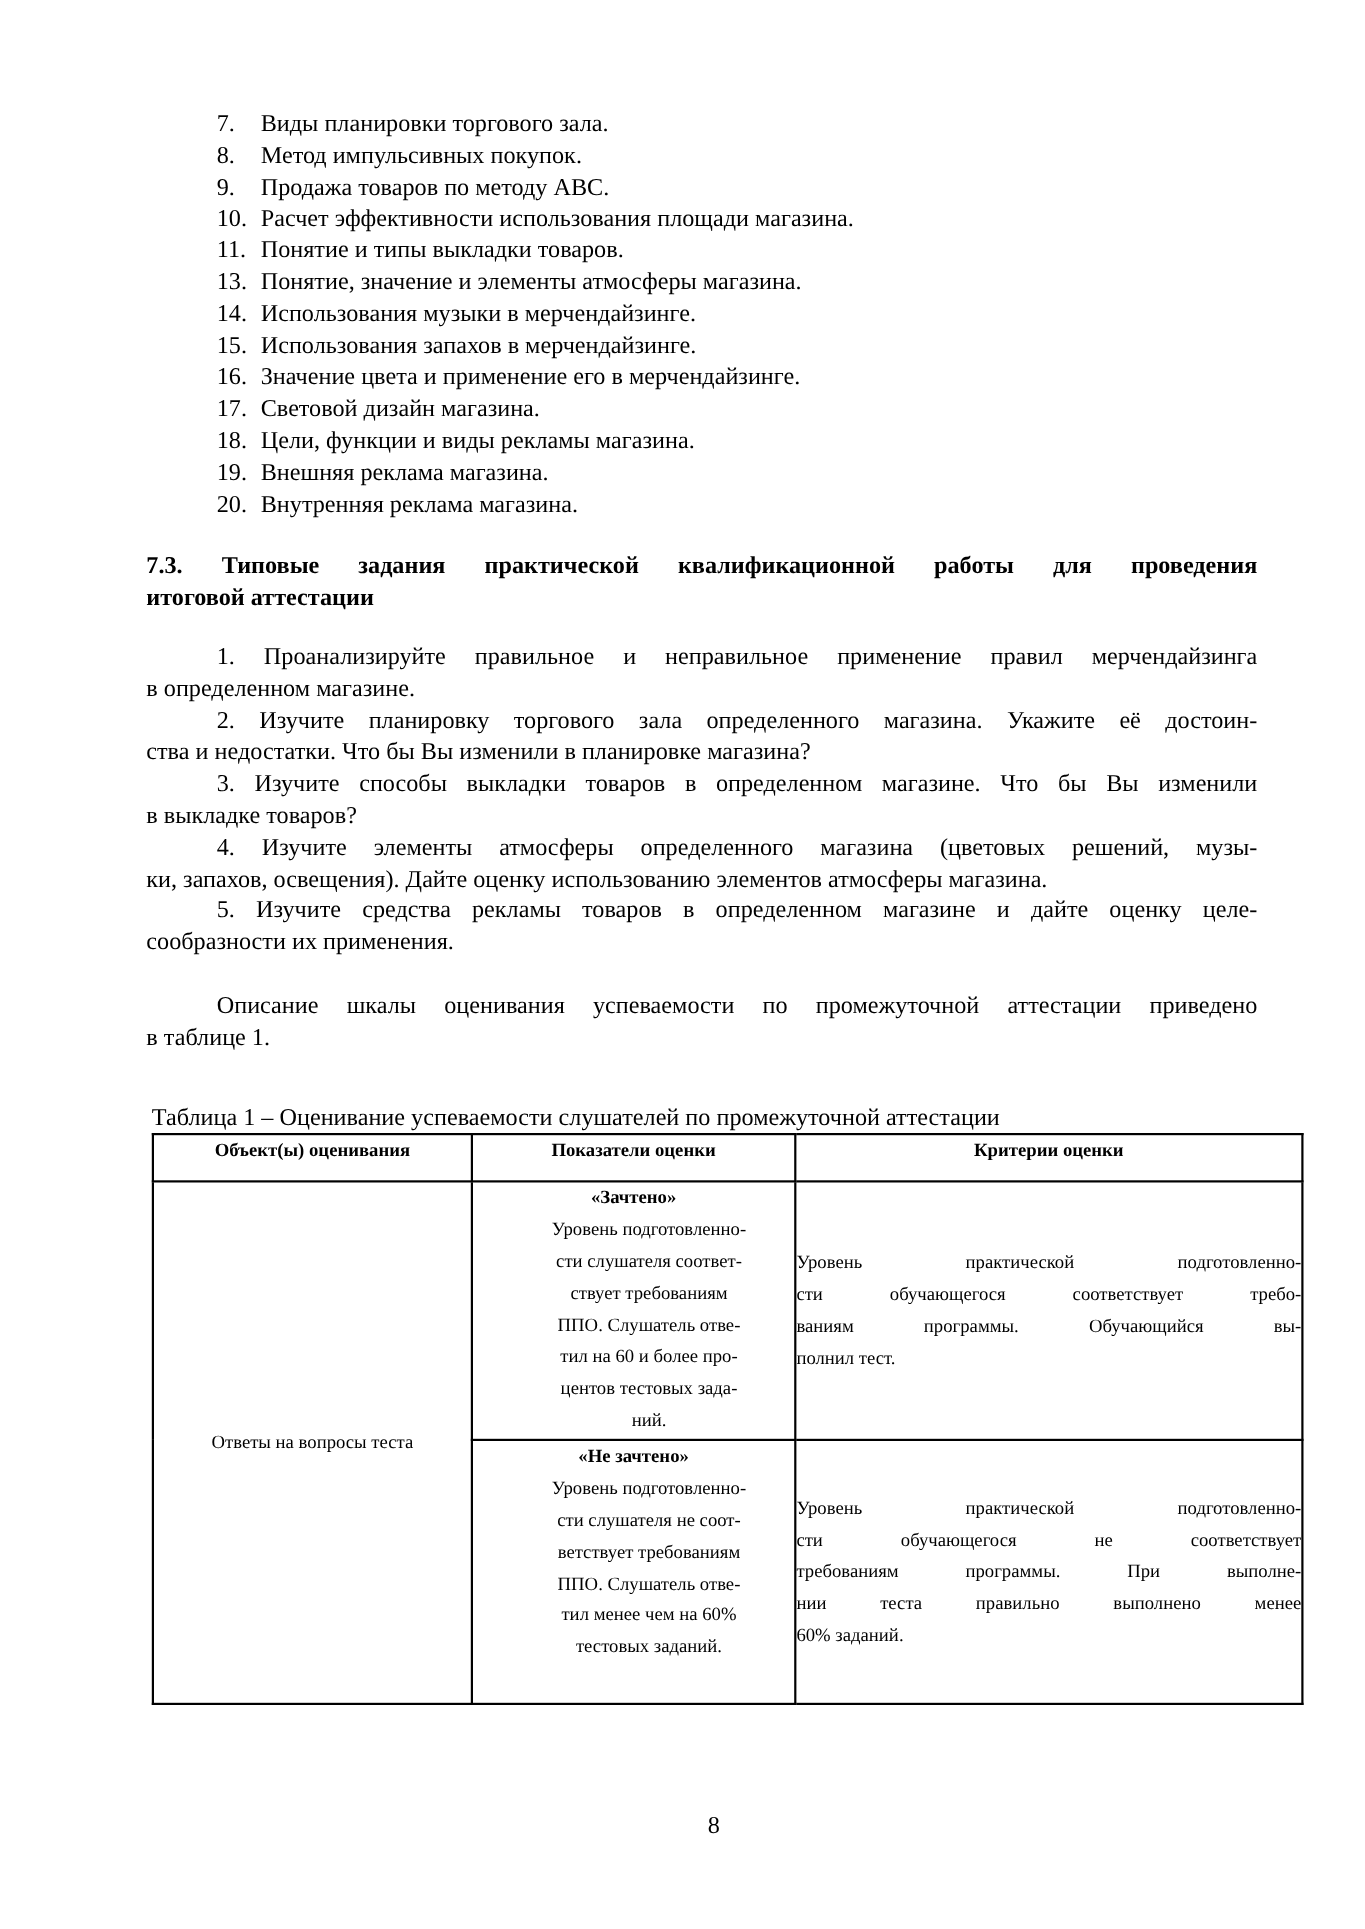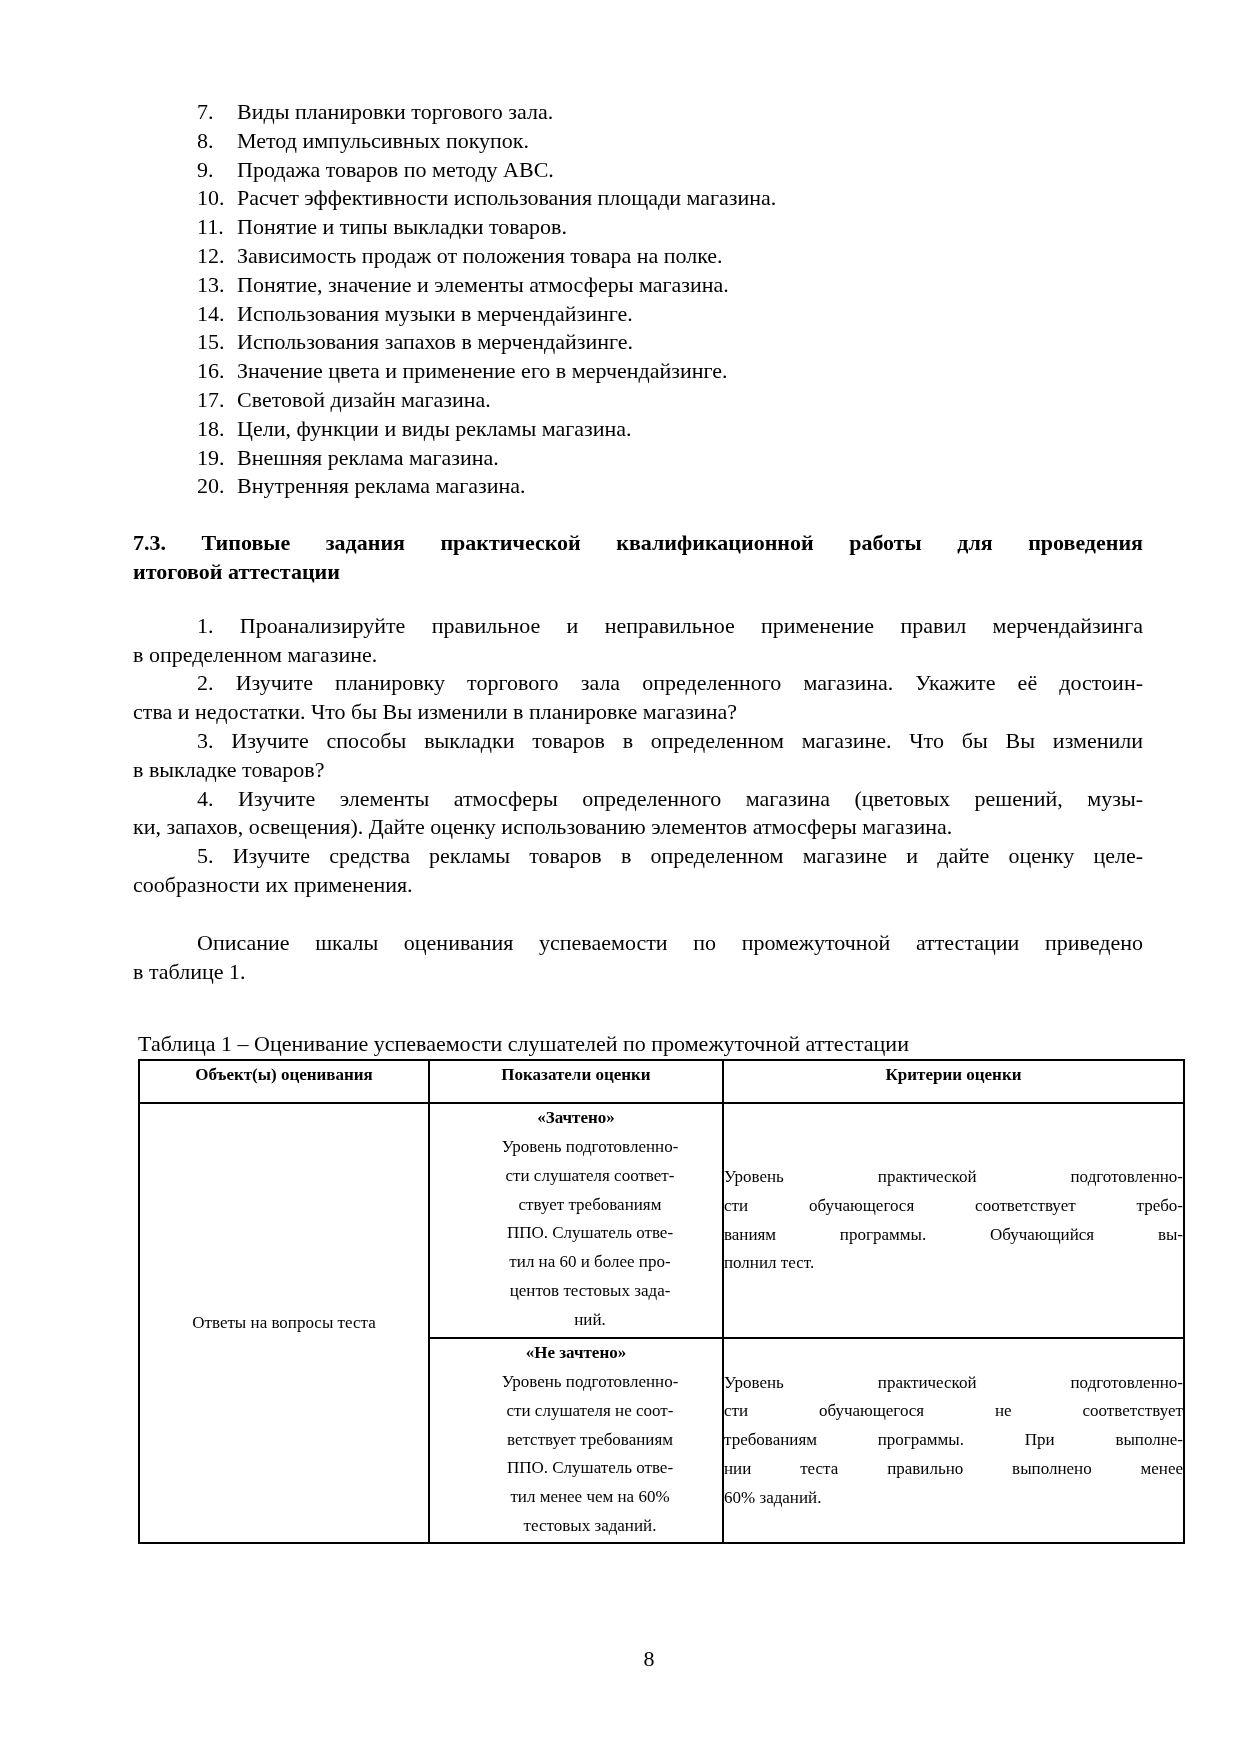--- a/index.html
+++ b/index.html
@@ -39,21 +39,21 @@
   }
   table.assess th, table.assess td {
     border: 2px solid #000000;
     padding: 0;
     font-size: 17px;
     line-height: 28.8px;
   }
   col.c1 { width: 290px; } col.c2 { width: 294px; } col.c3 { width: 461px; }
   tr.hdr { height: 43px; }
   tr.r1 { height: 235px; }
-  tr.r2 { height: 205px; }
+  tr.r2 { height: 240px; }
   th.hcell { font-weight: bold; text-align: center; vertical-align: top; padding-top: 3px; }
   td.obj-cell { text-align: center; vertical-align: middle; }
   td.ind-cell { vertical-align: top; text-align: center; padding-top: 4px; }
   .ind-title { font-weight: bold; text-align: center; }
   .cline { text-align: center; padding-left: 28px; }
   td.crit-cell { vertical-align: middle; padding: 0 14px 0 20px; }
   .crit-lines .jline:last-child { text-align-last: left; }
   .page-number {
     position: absolute;
     top: 1645px; left: 649px;
@@ -74,23 +74,20 @@
           <span class="list-num">8.</span><span>Метод импульсивных покупок.</span>
         </div>
         <div class="list-row">
           <span class="list-num">9.</span><span>Продажа товаров по методу ABC.</span>
         </div>
         <div class="list-row">
           <span class="list-num">10.</span><span>Расчет эффективности использования площади магазина.</span>
         </div>
         <div class="list-row">
           <span class="list-num">11.</span><span>Понятие и типы выкладки товаров.</span>
-        </div>
-        <div class="list-row">
-          <span class="list-num">12.</span><span>Зависимость продаж от положения товара на полке.</span>
         </div>
         <div class="list-row">
           <span class="list-num">13.</span><span>Понятие, значение и элементы атмосферы магазина.</span>
         </div>
         <div class="list-row">
           <span class="list-num">14.</span><span>Использования музыки в мерчендайзинге.</span>
         </div>
         <div class="list-row">
           <span class="list-num">15.</span><span>Использования запахов в мерчендайзинге.</span>
         </div>

